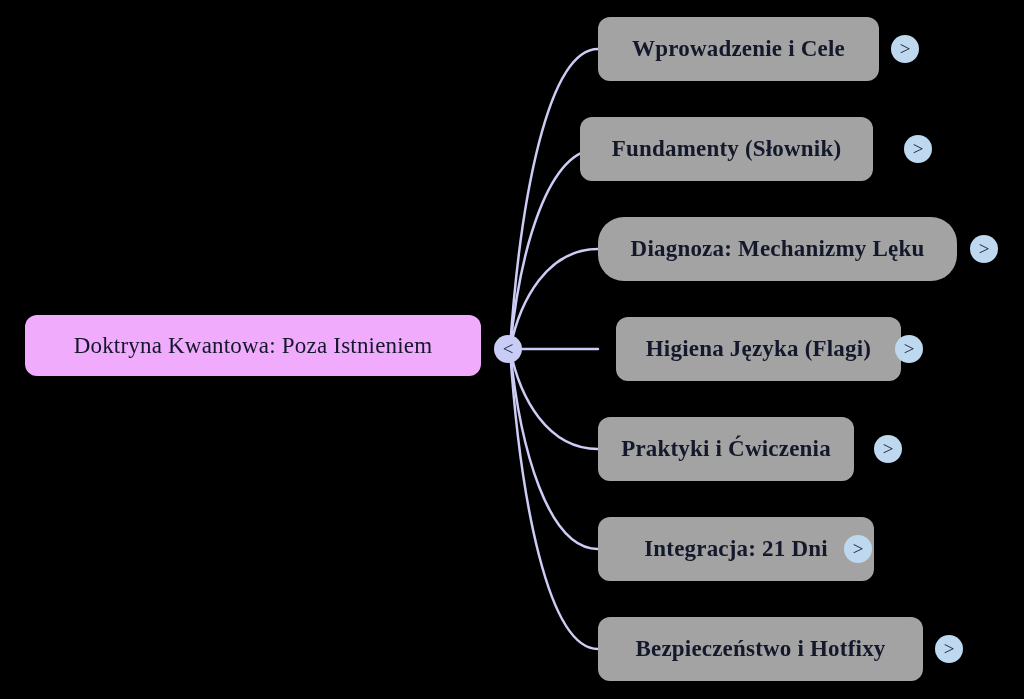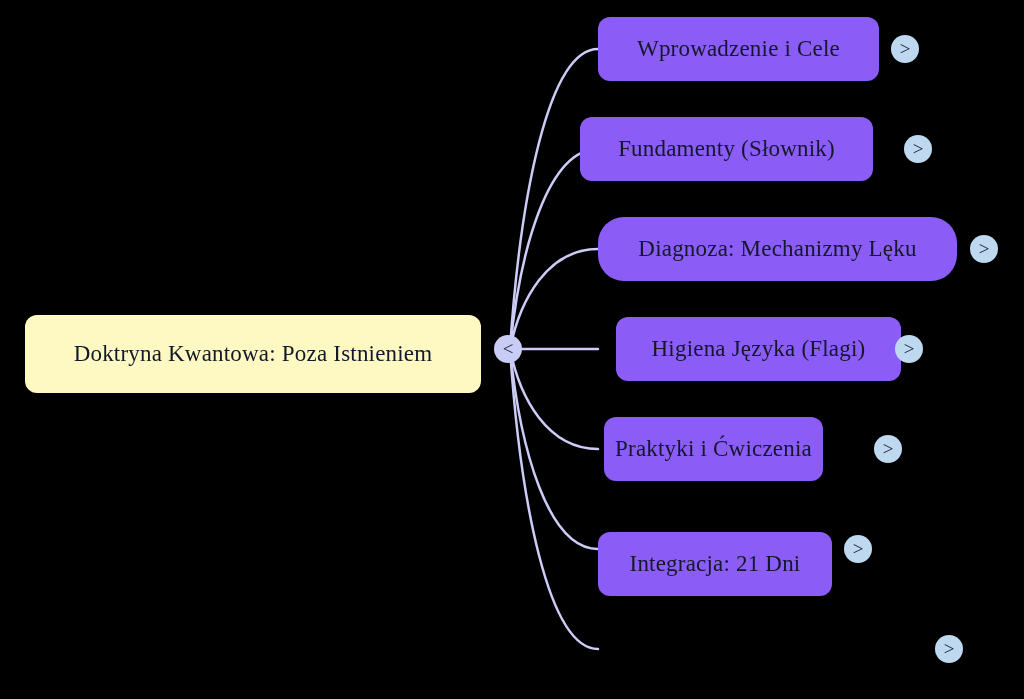--- a/index.html
+++ b/index.html
@@ -31,26 +31,27 @@
   .node {
     position: absolute;
     border-radius: 12px;
     display: flex;
     align-items: center;
     justify-content: center;
     box-sizing: border-box;
     cursor: pointer;
   }
   .node-root {
-    background: #fef9c3;
-    height: 78px;
+    background: #f0abfc;
+    height: 61px;
   }
   .node-child {
-    background: #8b5cf6;
+    background: #a3a3a3;
     height: 64px;
+    font-weight: bold;
   }
   .node-label {
     font-size: 23px;
     color: #13182a;
     white-space: nowrap;
     letter-spacing: 0.2px;
   }
   .toggle {
     position: absolute;
     width: 28px;
@@ -117,31 +118,34 @@
     <span class="toggle-glyph">&gt;</span>
   </div>
 
   <div class="node node-child" style="left:616px; top:317px; width:285px;">
     <span class="node-label">Higiena Języka (Flagi)</span>
   </div>
   <div class="toggle toggle-child" style="left:895px; top:335px;">
     <span class="toggle-glyph">&gt;</span>
   </div>
 
-  <div class="node node-child" style="left:598px; top:417px; width:219px;margin-left:6px;">
+  <div class="node node-child" style="left:598px; top:417px; width:256px;">
     <span class="node-label">Praktyki i Ćwiczenia</span>
   </div>
   <div class="toggle toggle-child" style="left:874px; top:435px;">
     <span class="toggle-glyph">&gt;</span>
   </div>
 
-  <div class="node node-child" style="left:598px; top:532px; width:234px;">
+  <div class="node node-child" style="left:598px; top:517px; width:276px;">
     <span class="node-label">Integracja: 21 Dni</span>
   </div>
   <div class="toggle toggle-child" style="left:844px; top:535px;">
     <span class="toggle-glyph">&gt;</span>
   </div>
 
+  <div class="node node-child" style="left:598px; top:617px; width:325px;">
+    <span class="node-label">Bezpieczeństwo i Hotfixy</span>
+  </div>
   <div class="toggle toggle-child" style="left:935px; top:635px;">
     <span class="toggle-glyph">&gt;</span>
   </div>
 
 </div>
 
 </body></html>

